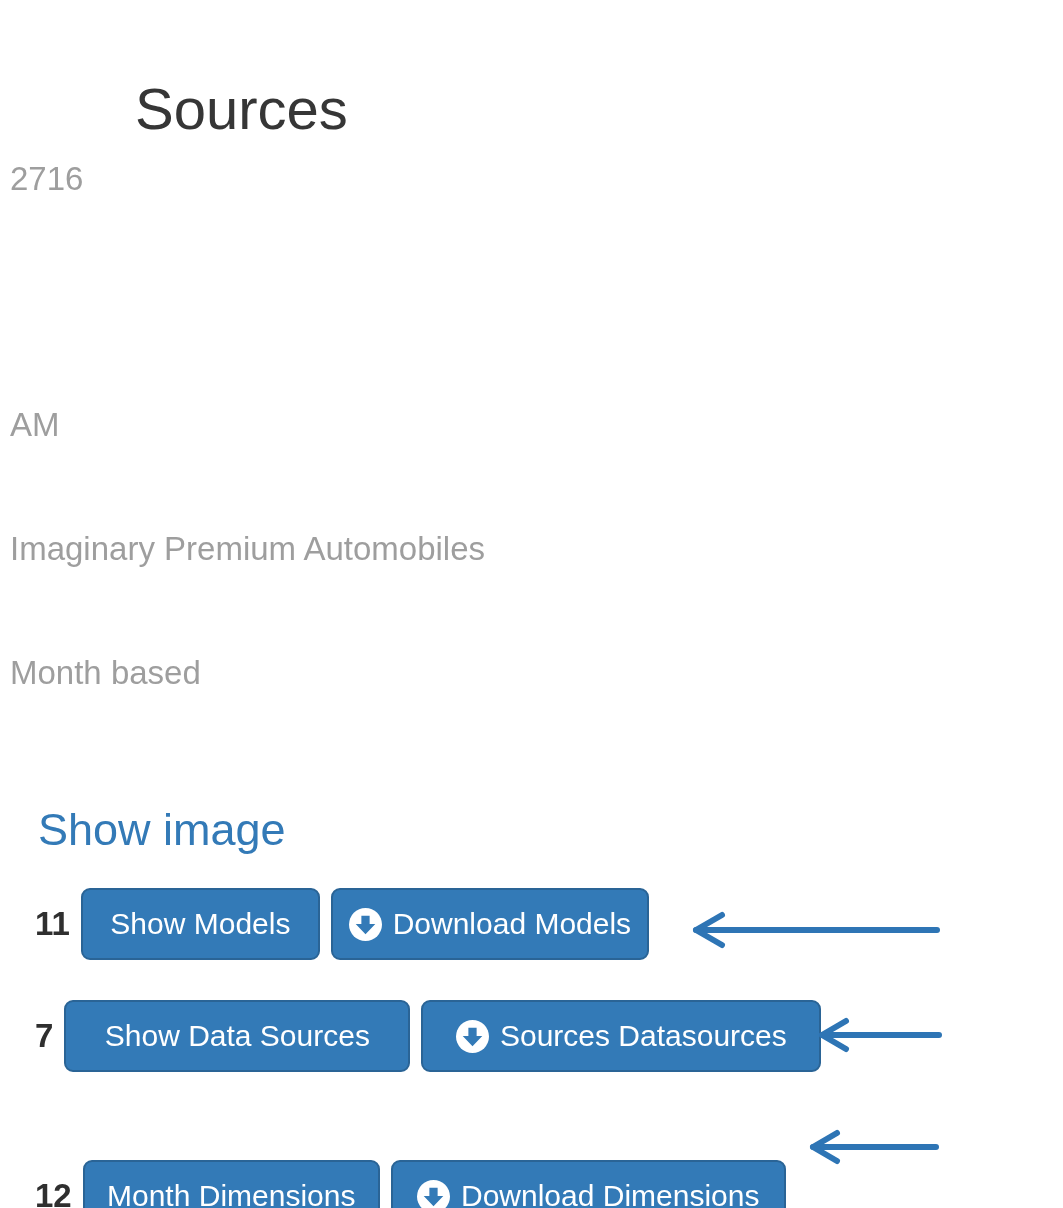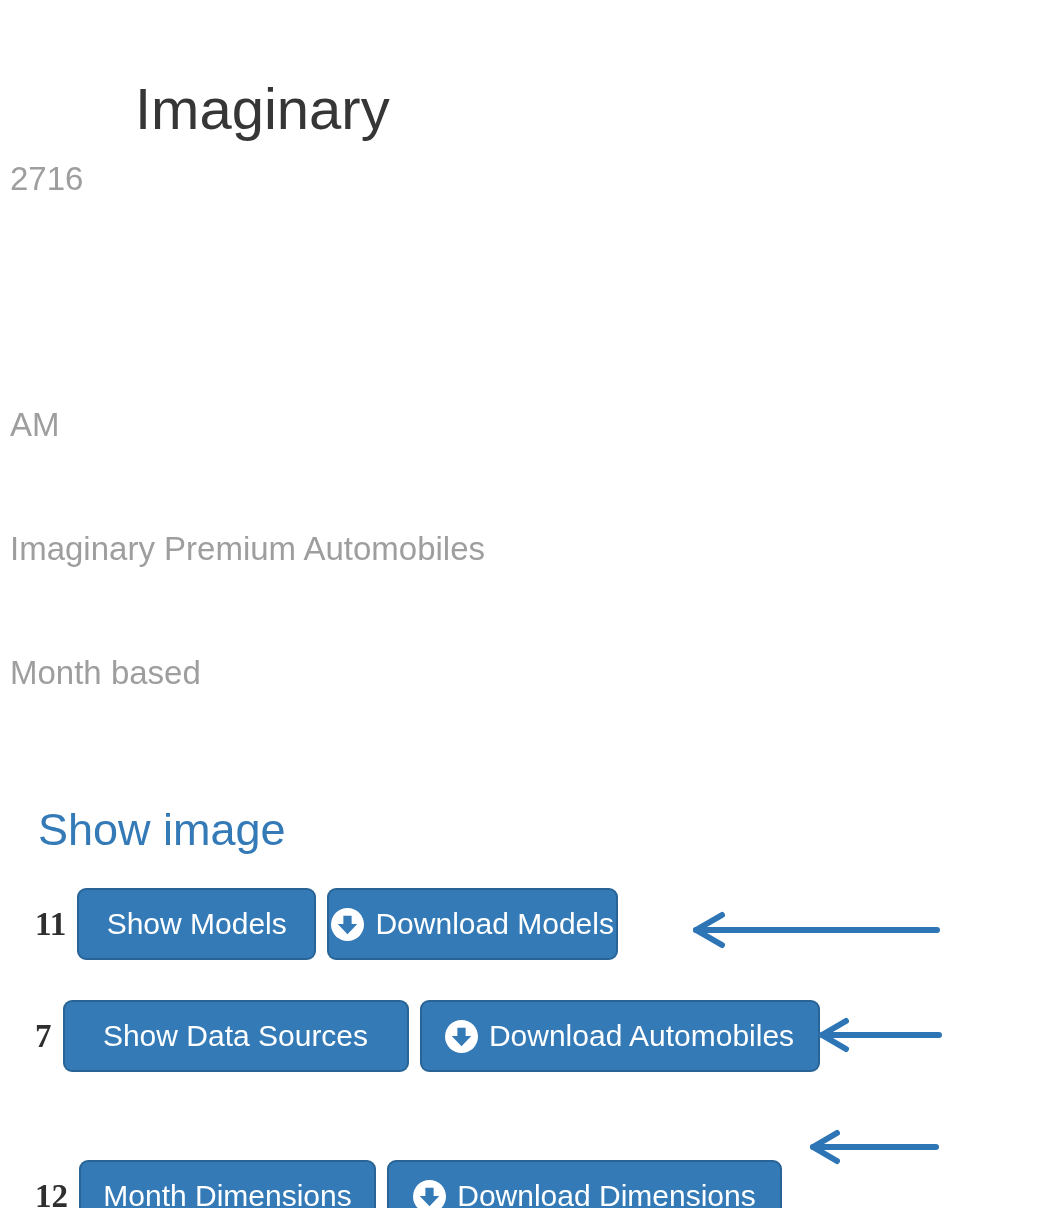--- a/index.html
+++ b/index.html
@@ -49,21 +49,20 @@
     height: 72px;
     display: flex;
     align-items: center;
     gap: 11px;
   }
   .row-count {
     font-size: 33px;
     font-weight: 700;
     color: var(--count-text, #2f2f2f);
     white-space: nowrap;
-    font-family: Liberation Serif, serif;
   }
   .btn {
     height: 72px;
     box-sizing: border-box;
     background: var(--button-blue, #337ab7);
     border: 2px solid var(--button-border, #2a6496);
     border-radius: 9px;
     color: #ffffff;
     font-family: "Liberation Sans", "DejaVu Sans", sans-serif;
     font-size: 30px;
@@ -94,33 +93,33 @@
     fill: none;
     stroke-linecap: round;
     stroke-linejoin: round;
   }
 </style>
 </head>
 <body>
 
 <div class="screen">
 
-  <h1 class="page-title">Imaginary</h1>
+  <h1 class="page-title">Sources</h1>
 
   <div class="field-value" style="top:160px">2716</div>
   <div class="field-value" style="top:406px">AM</div>
   <div class="field-value" style="top:530px">Imaginary Premium Automobiles</div>
   <div class="field-value" style="top:654px">Month based</div>
 
   <a class="show-image-link">Show image</a>
 
   <div class="action-row" style="top:888px">
     <span class="row-count">11</span>
     <button class="btn" style="width:239px">Show Models</button>
-    <button class="btn" style="width:291px">
+    <button class="btn" style="width:318px">
       <span class="dl-icon">
         <svg viewBox="0 0 32 32">
             <circle cx="16" cy="16" r="16" fill="#ffffff"></circle>
             <path d="M12 7.5h8v8h5.5L16 25.5 6.5 15.5H12z" fill="#337ab7"></path>
           </svg>
       </span>
       <span>Download Models</span>
     </button>
   </div>
   <div class="annotation-arrow" style="left:688px; top:910px">
@@ -133,21 +132,21 @@
   <div class="action-row" style="top:1000px">
     <span class="row-count">7</span>
     <button class="btn" style="width:346px">Show Data Sources</button>
     <button class="btn" style="width:400px">
       <span class="dl-icon">
         <svg viewBox="0 0 32 32">
             <circle cx="16" cy="16" r="16" fill="#ffffff"></circle>
             <path d="M12 7.5h8v8h5.5L16 25.5 6.5 15.5H12z" fill="#337ab7"></path>
           </svg>
       </span>
-      <span>Download Automobiles</span>
+      <span>Sources Datasources</span>
     </button>
   </div>
   <div class="annotation-arrow" style="left:814px; top:1015px">
     <svg width="128" height="40">
         <line x1="125" y1="20" x2="8" y2="20"></line>
         <polyline points="32,6 8,20 32,34"></polyline>
       </svg>
   </div>
 
   <div class="action-row" style="top:1160px">

